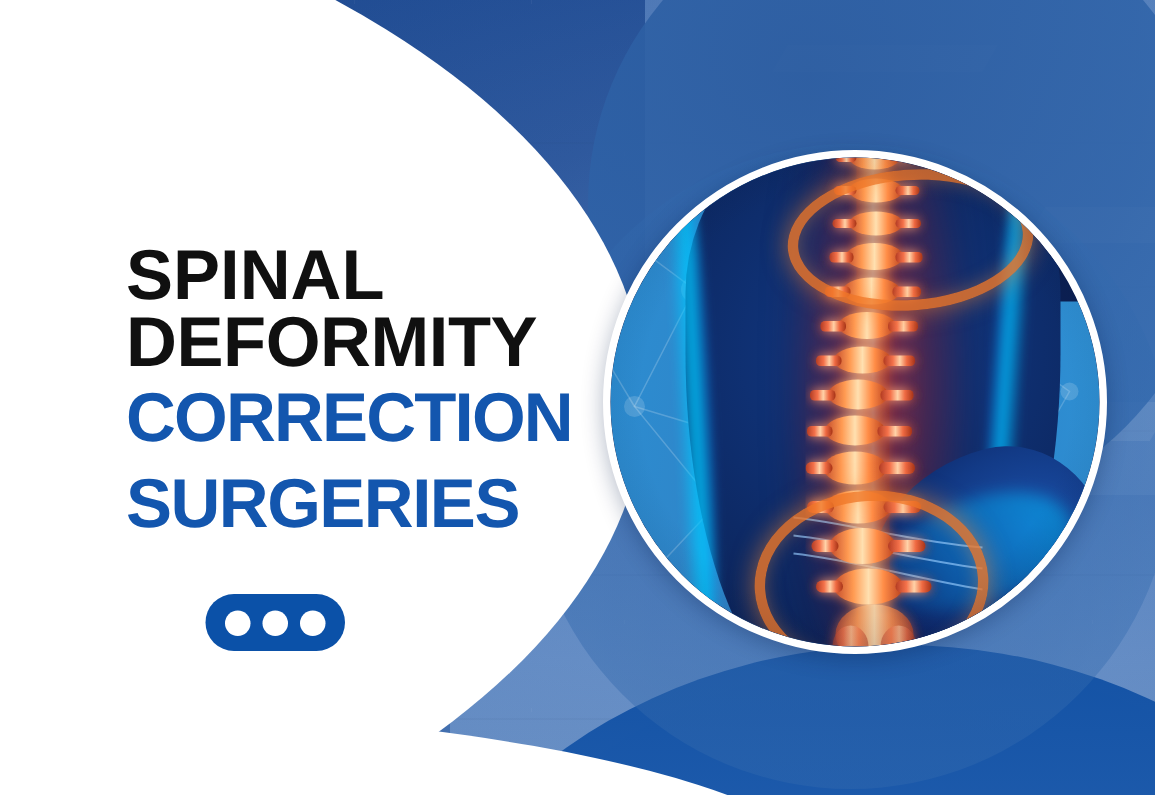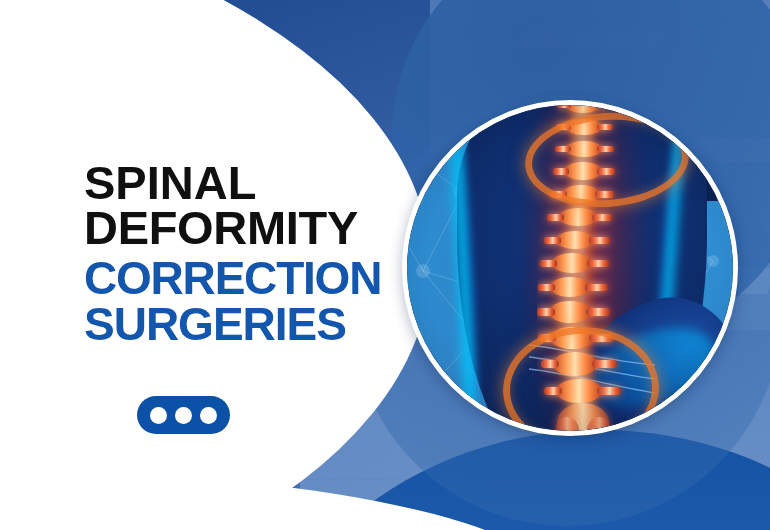--- a/index.html
+++ b/index.html
@@ -127,21 +127,21 @@
     color:#1356ae;
     font-weight:800;
     letter-spacing:-1.2px;
     margin-top:6px;
   }
   .l-surgeries{
     font-size:46px;
     color:#1356ae;
     font-weight:800;
     letter-spacing:-1px;
-    margin-top:2px;
+    margin-top:13px;
   }
 
   
   .pill{
     position:absolute;
     left:137px;top:396px;
     width:93px;height:38px;
     background:#0b51a8;
     border-radius:19px;
     display:flex;align-items:center;justify-content:center;

